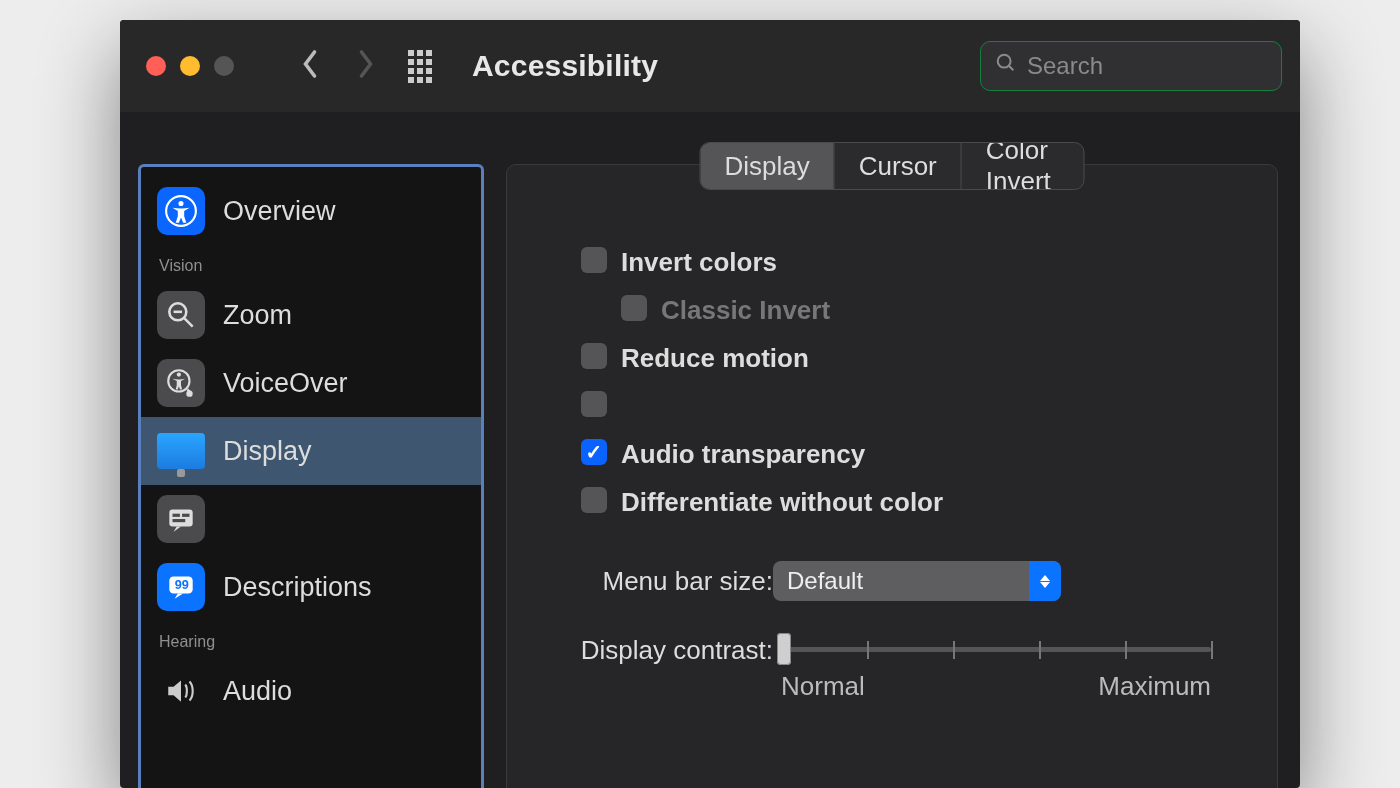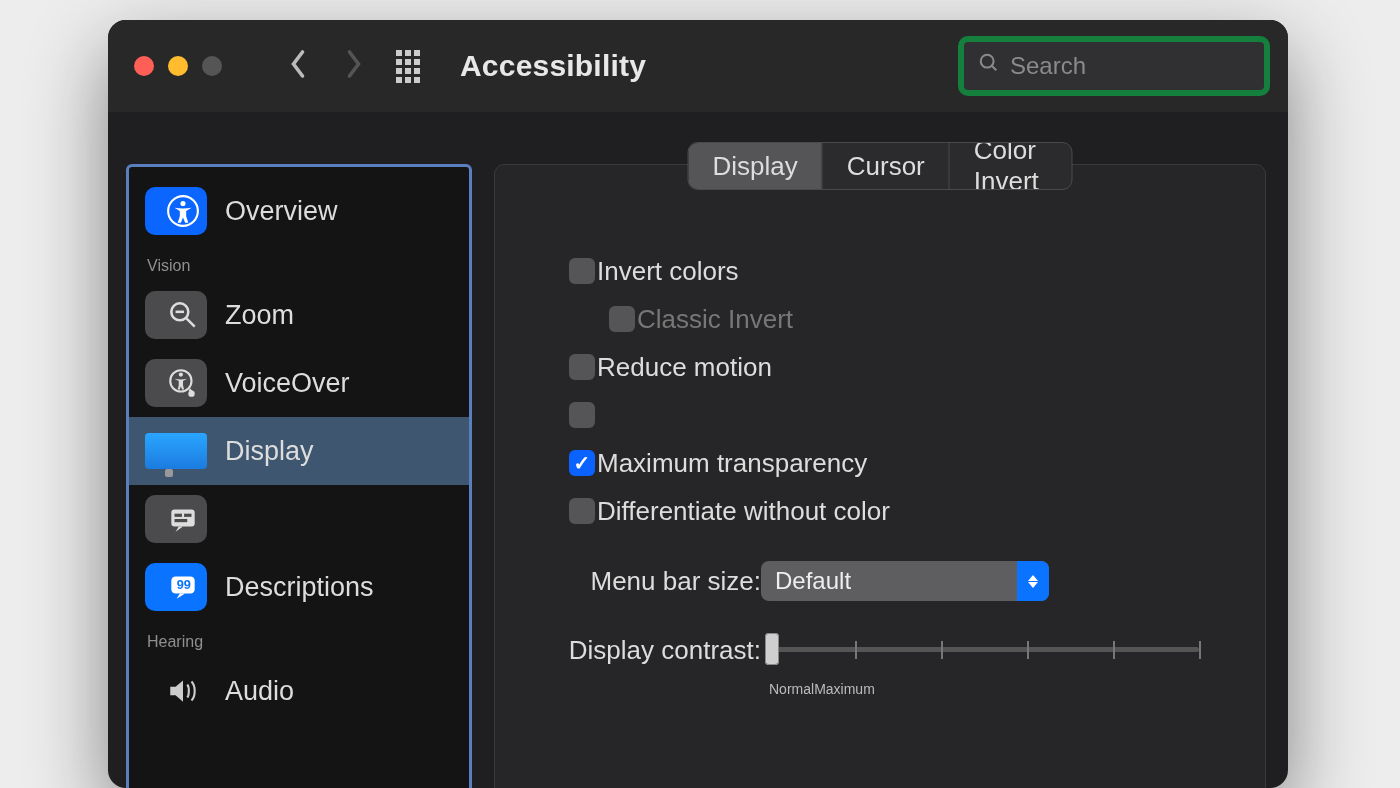--- a/index.html
+++ b/index.html
@@ -16,55 +16,55 @@
     --panel-border:#3a3a3c;
     --checkbox:#555558;
     --blue:#0a63ff;
     --blue2:#0a73ff;
     --select-bg:#5e5e60;
     --slider-track:#555;
     --slider-knob:#aaa;
   }
   html,body{margin:0;padding:0;width:1400px;height:788px;background:var(--bg);font-family:-apple-system,"Helvetica Neue",Helvetica,Arial,sans-serif;overflow:hidden;}
   .window{
-    position:absolute;left:108px;top:20px;width:1180px;height:768px;
-    background:var(--window);border-radius:18px;box-shadow:0 30px 80px rgba(0,0,0,.45);
+    position:absolute;left:120px;top:20px;width:1180px;height:768px;
+    background:var(--window);border-radius:4px;box-shadow:0 30px 80px rgba(0,0,0,.45);
     color:var(--text);overflow:hidden;
   }
   .titlebar{
     height:92px;display:flex;align-items:center;padding:0 18px;gap:16px;
     background:var(--titlebar);
   }
   .traffic{display:flex;gap:14px;align-items:center;margin-left:8px;margin-right:40px;}
   .dot{width:20px;height:20px;border-radius:50%;}
   .dot.red{background:#ff5f57;}
   .dot.yellow{background:#febc2e;}
   .dot.gray{background:#555;}
   .nav-arrow{width:40px;height:40px;display:flex;align-items:center;justify-content:center;color:#bbb;}
   .nav-arrow.dim{color:#555;}
   .nav-arrow svg{width:18px;height:30px;}
   .grid-icon{width:32px;display:flex;flex-wrap:wrap;gap:3px;margin:0 16px 0 6px;}
   .grid-icon span{width:6px;height:6px;background:#ccc;}
   .title{font-size:30px;font-weight:700;letter-spacing:.2px;}
   .spacer{flex:1;}
   .search{
-    display:flex;align-items:center;gap:10px;background:#303032;border:6px solid #15803d;
+    display:flex;align-items:center;gap:10px;background:#303032;border:1px solid #15803d;
     height:48px;width:272px;border-radius:10px;padding:0 14px;color:#8a8a8a;font-size:24px;
   }
   .search svg{width:22px;height:22px;stroke:#8a8a8a;}
   .body{display:flex;height:calc(100% - 92px);}
   .sidebar{
     width:340px;margin:52px 0 0 18px;border:3px solid var(--sidebar-ring);
     border-radius:6px;background:var(--sidebar);padding:10px 0 0 0;align-self:flex-start;
     height:630px;overflow:hidden;
   }
   .side-item{
     display:flex;align-items:center;gap:18px;height:68px;padding:0 16px;font-size:27px;color:#ddd;
   }
-  .side-item .slot{width:48px;height:48px;border-radius:10px;display:flex;align-items:center;justify-content:center;flex:0 0 48px;background:#333;padding-left:14px;}
+  .side-item .slot{width:48px;height:48px;border-radius:10px;display:flex;align-items:center;justify-content:center;flex:0 0 48px;background:#333;}
   .side-item.selected{background:var(--sidebar-sel);}
   .side-section{font-size:16px;color:#8f8f8f;padding:12px 18px 6px;}
   .slot svg{width:34px;height:34px;}
   .slot.blue{background:#0a66ff;}
   .slot.gray{background:#4b4b4d;}
   .slot.blue2{background:#0a73ff;}
   .slot.display{background:linear-gradient(#2aa6ff,#1c7be0);border-radius:4px;width:48px;height:36px;position:relative;}
   .slot.display::after{content:"";position:absolute;bottom:-8px;left:20px;width:8px;height:8px;background:#999;border-radius:2px;}
   .content{flex:1;padding:52px 22px 0 22px;position:relative;}
   .panel{
@@ -72,21 +72,21 @@
     position:relative;
   }
   .seg{
     position:absolute;top:-23px;left:50%;transform:translateX(-50%);
     display:flex;background:#2b2b2d;border:1px solid #4a4a4c;border-radius:10px;height:46px;overflow:hidden;font-size:26px;
   }
   .seg div{padding:0 24px;display:flex;align-items:center;color:#ddd;}
   .seg div.active{background:#555558;}
   .seg div+div{border-left:1px solid #4a4a4c;}
   .checks{margin-top:34px;margin-left:34px;}
-  .check-row{display:flex;align-items:center;gap:2px;height:48px;font-size:26px;color:#ddd;}
+  .check-row{display:flex;gap:14px;height:48px;font-size:26px;color:#ddd;font-weight:bold;}
   .check-row.sub{margin-left:40px;color:#777;}
   .cbox{width:26px;height:26px;border-radius:6px;background:var(--checkbox);display:flex;align-items:center;justify-content:center;flex:0 0 26px;}
   .cbox.checked{background:var(--blue);}
   .cbox.checked::after{content:"✓";color:#fff;font-size:20px;font-weight:700;}
   .row-field{display:flex;align-items:center;gap:0;margin-left:20px;margin-top:26px;font-size:26px;}
   .row-field .lbl{width:206px;text-align:right;color:#ddd;}
   .select{
     display:flex;align-items:center;justify-content:space-between;width:274px;height:40px;
     background:var(--select-bg);border-radius:8px;font-size:24px;padding:0 0 0 14px;color:#eee;
   }
@@ -94,21 +94,21 @@
   .select .knob span{display:block;width:0;height:0;border-left:5px solid transparent;border-right:5px solid transparent;}
   .select .knob span.up{border-bottom:6px solid #fff;}
   .select .knob span.down{border-top:6px solid #fff;}
   .slider-row{display:flex;align-items:flex-start;gap:8px;margin-left:20px;margin-top:34px;font-size:26px;}
   .slider-row .lbl{width:206px;text-align:right;color:#ddd;padding-top:0;}
   .slider-wrap{flex:0 0 430px;}
   .slider{position:relative;height:28px;}
   .slider .track{position:absolute;left:0;right:0;top:12px;height:5px;background:var(--slider-track);border-radius:3px;}
   .slider .tick{position:absolute;top:6px;width:2px;height:18px;background:#777;}
   .slider .thumb{position:absolute;top:-2px;width:14px;height:32px;background:#cfcfcf;border-radius:4px;box-shadow:inset 0 0 0 1px #888;}
-  .slider-labels{display:flex;font-size:14px;color:#bbb;margin-top:18px;}
+  .slider-labels{display:flex;justify-content:space-between;font-size:26px;color:#bbb;margin-top:8px;}
 </style>
 </head>
 <body>
 
 <div class="window">
 
   <div class="titlebar">
     <div class="traffic">
       <div class="dot red"></div>
       <div class="dot yellow"></div>
@@ -256,21 +256,21 @@
           </div>
           <div class="check-row">
             <div class="cbox"></div>
             <span>Reduce motion</span>
           </div>
           <div class="check-row">
             <div class="cbox"></div>
           </div>
           <div class="check-row">
             <div class="cbox checked"></div>
-            <span>Maximum transparency</span>
+            <span>Audio transparency</span>
           </div>
           <div class="check-row">
             <div class="cbox"></div>
             <span>Differentiate without color</span>
           </div>
         </div>
 
         <div class="row-field">
           <div class="lbl">Menu bar size:</div>
           <div class="select">

